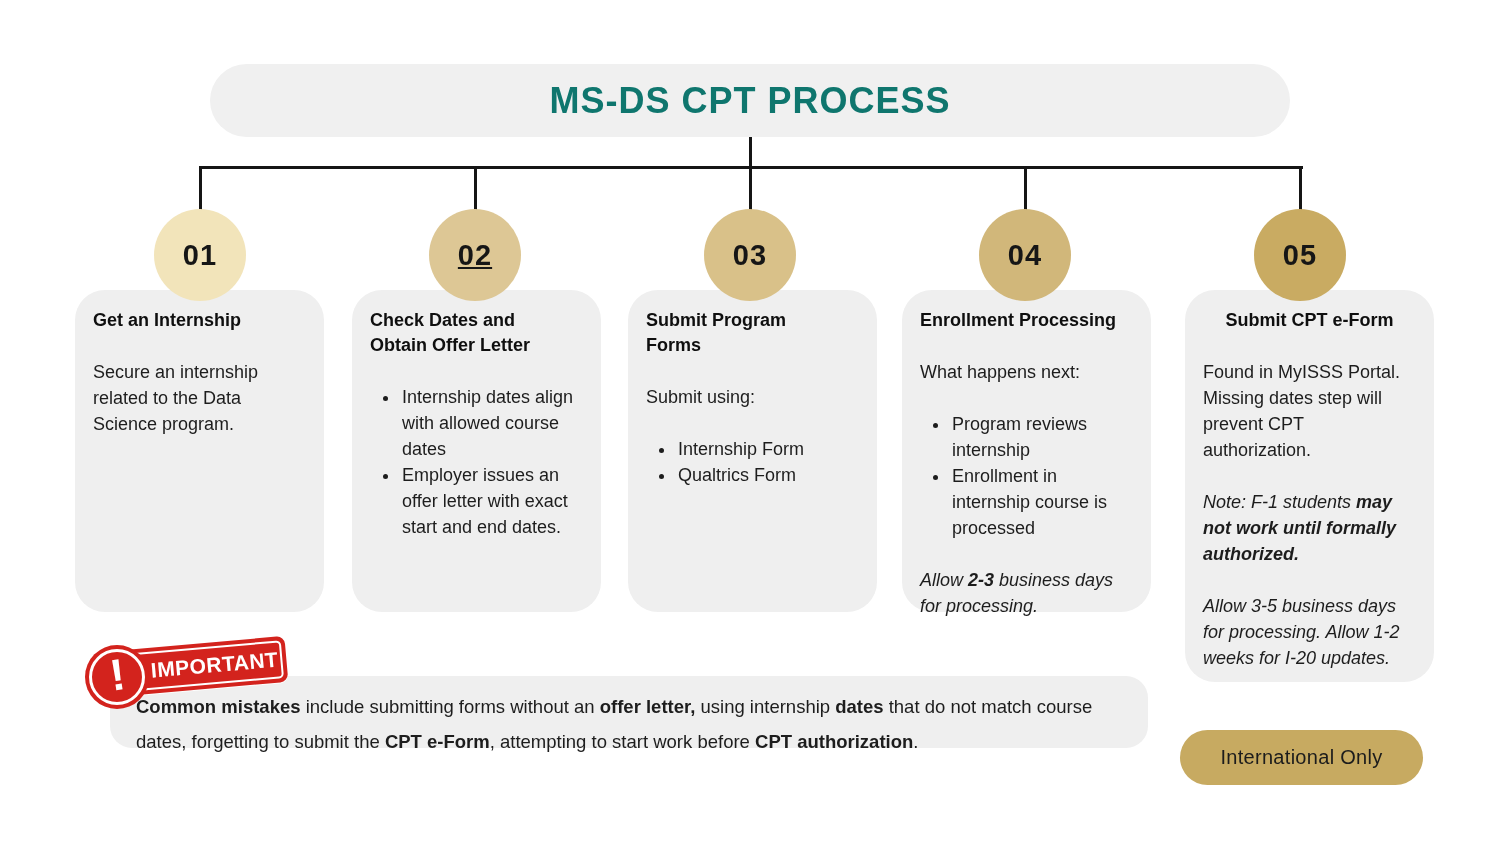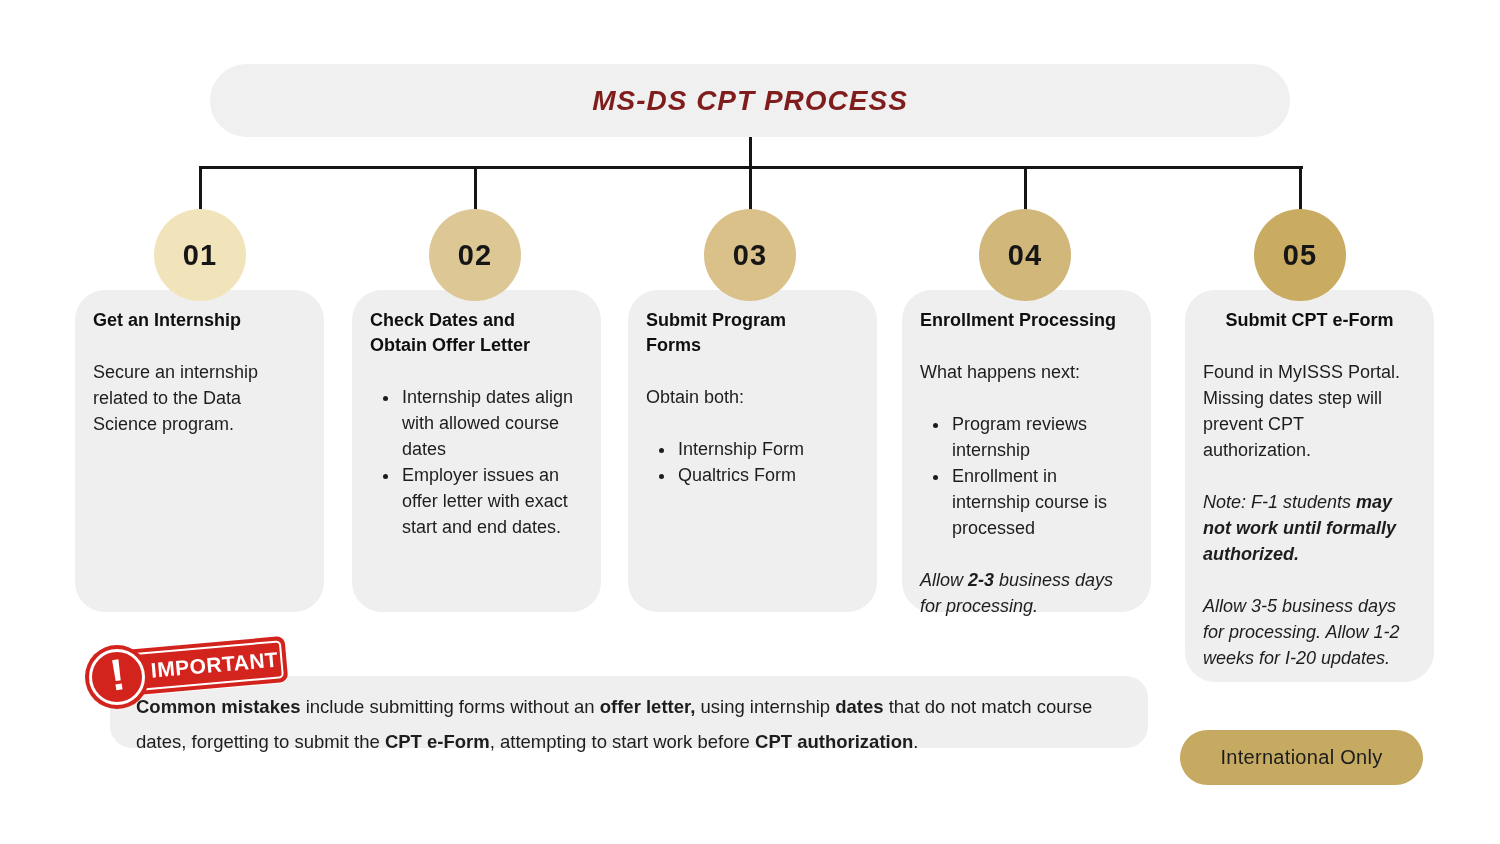--- a/index.html
+++ b/index.html
@@ -11,38 +11,38 @@
   .b { font-weight:700; }
   .i { font-style:italic; }
 
   
   .title-box {
     position:absolute; left:210px; top:64px; width:1080px; height:73px;
     background:#f0f0f0; border-radius:37px;
     display:flex; align-items:center; justify-content:center;
   }
   .title-text {
-    font-size:28px; font-weight:800; letter-spacing:1px; color:#7f1d1d;font-style:italic;
+    font-size:36px; font-weight:800; letter-spacing:1px; color:#0f766e;
   }
 
   
   .line { position:absolute; background:#151515; }
   .stub { left:749px; top:137px; width:3px; height:31px; }
   .hbar { left:199px; top:166px; width:1104px; height:3px; }
   .drop { top:169px; width:3px; height:43px; }
   .d1 { left:199px; } .d2 { left:474px; } .d3 { left:749px; }
   .d4 { left:1024px; } .d5 { left:1299px; }
 
   
   .circle {
     position:absolute; top:209px; width:92px; height:92px; border-radius:50%;
     display:flex; align-items:center; justify-content:center; z-index:3;
     font-size:29px; font-weight:700; letter-spacing:1px; color:#161616;
   }
-  .c1 { left:154px; } .c2 { left:429px; } .c3 { left:704px; }
+  .c1 { left:154px; } .c2 { left:429px;text-decoration:underline; } .c3 { left:704px; }
   .c4 { left:979px; } .c5 { left:1254px; }
 
   
   .card {
     position:absolute; top:290px; width:249px; background:#efefef;
     border-radius:30px; padding:18px 18px 0 18px; z-index:2;
     font-size:18px; line-height:26px; color:#1d1d1d;
   }
   .k1 { left:75px;  height:322px; }
   .k2 { left:352px; height:322px; }
@@ -141,21 +141,21 @@
   <div class="card k2">
     <h3>Check Dates and Obtain Offer Letter</h3>
     <ul>
         <li>Internship dates align with allowed course dates</li>
         <li>Employer issues an offer letter with exact start and end dates.</li>
       </ul>
   </div>
 
   <div class="card k3">
     <h3>Submit Program Forms</h3>
-    <p><span>Obtain both:</span></p>
+    <p><span>Submit using:</span></p>
     <ul>
         <li>Internship Form</li>
         <li>Qualtrics Form</li>
       </ul>
   </div>
 
   <div class="card k4">
     <h3>Enrollment Processing</h3>
     <p><span>What happens next:</span></p>
     <ul>

